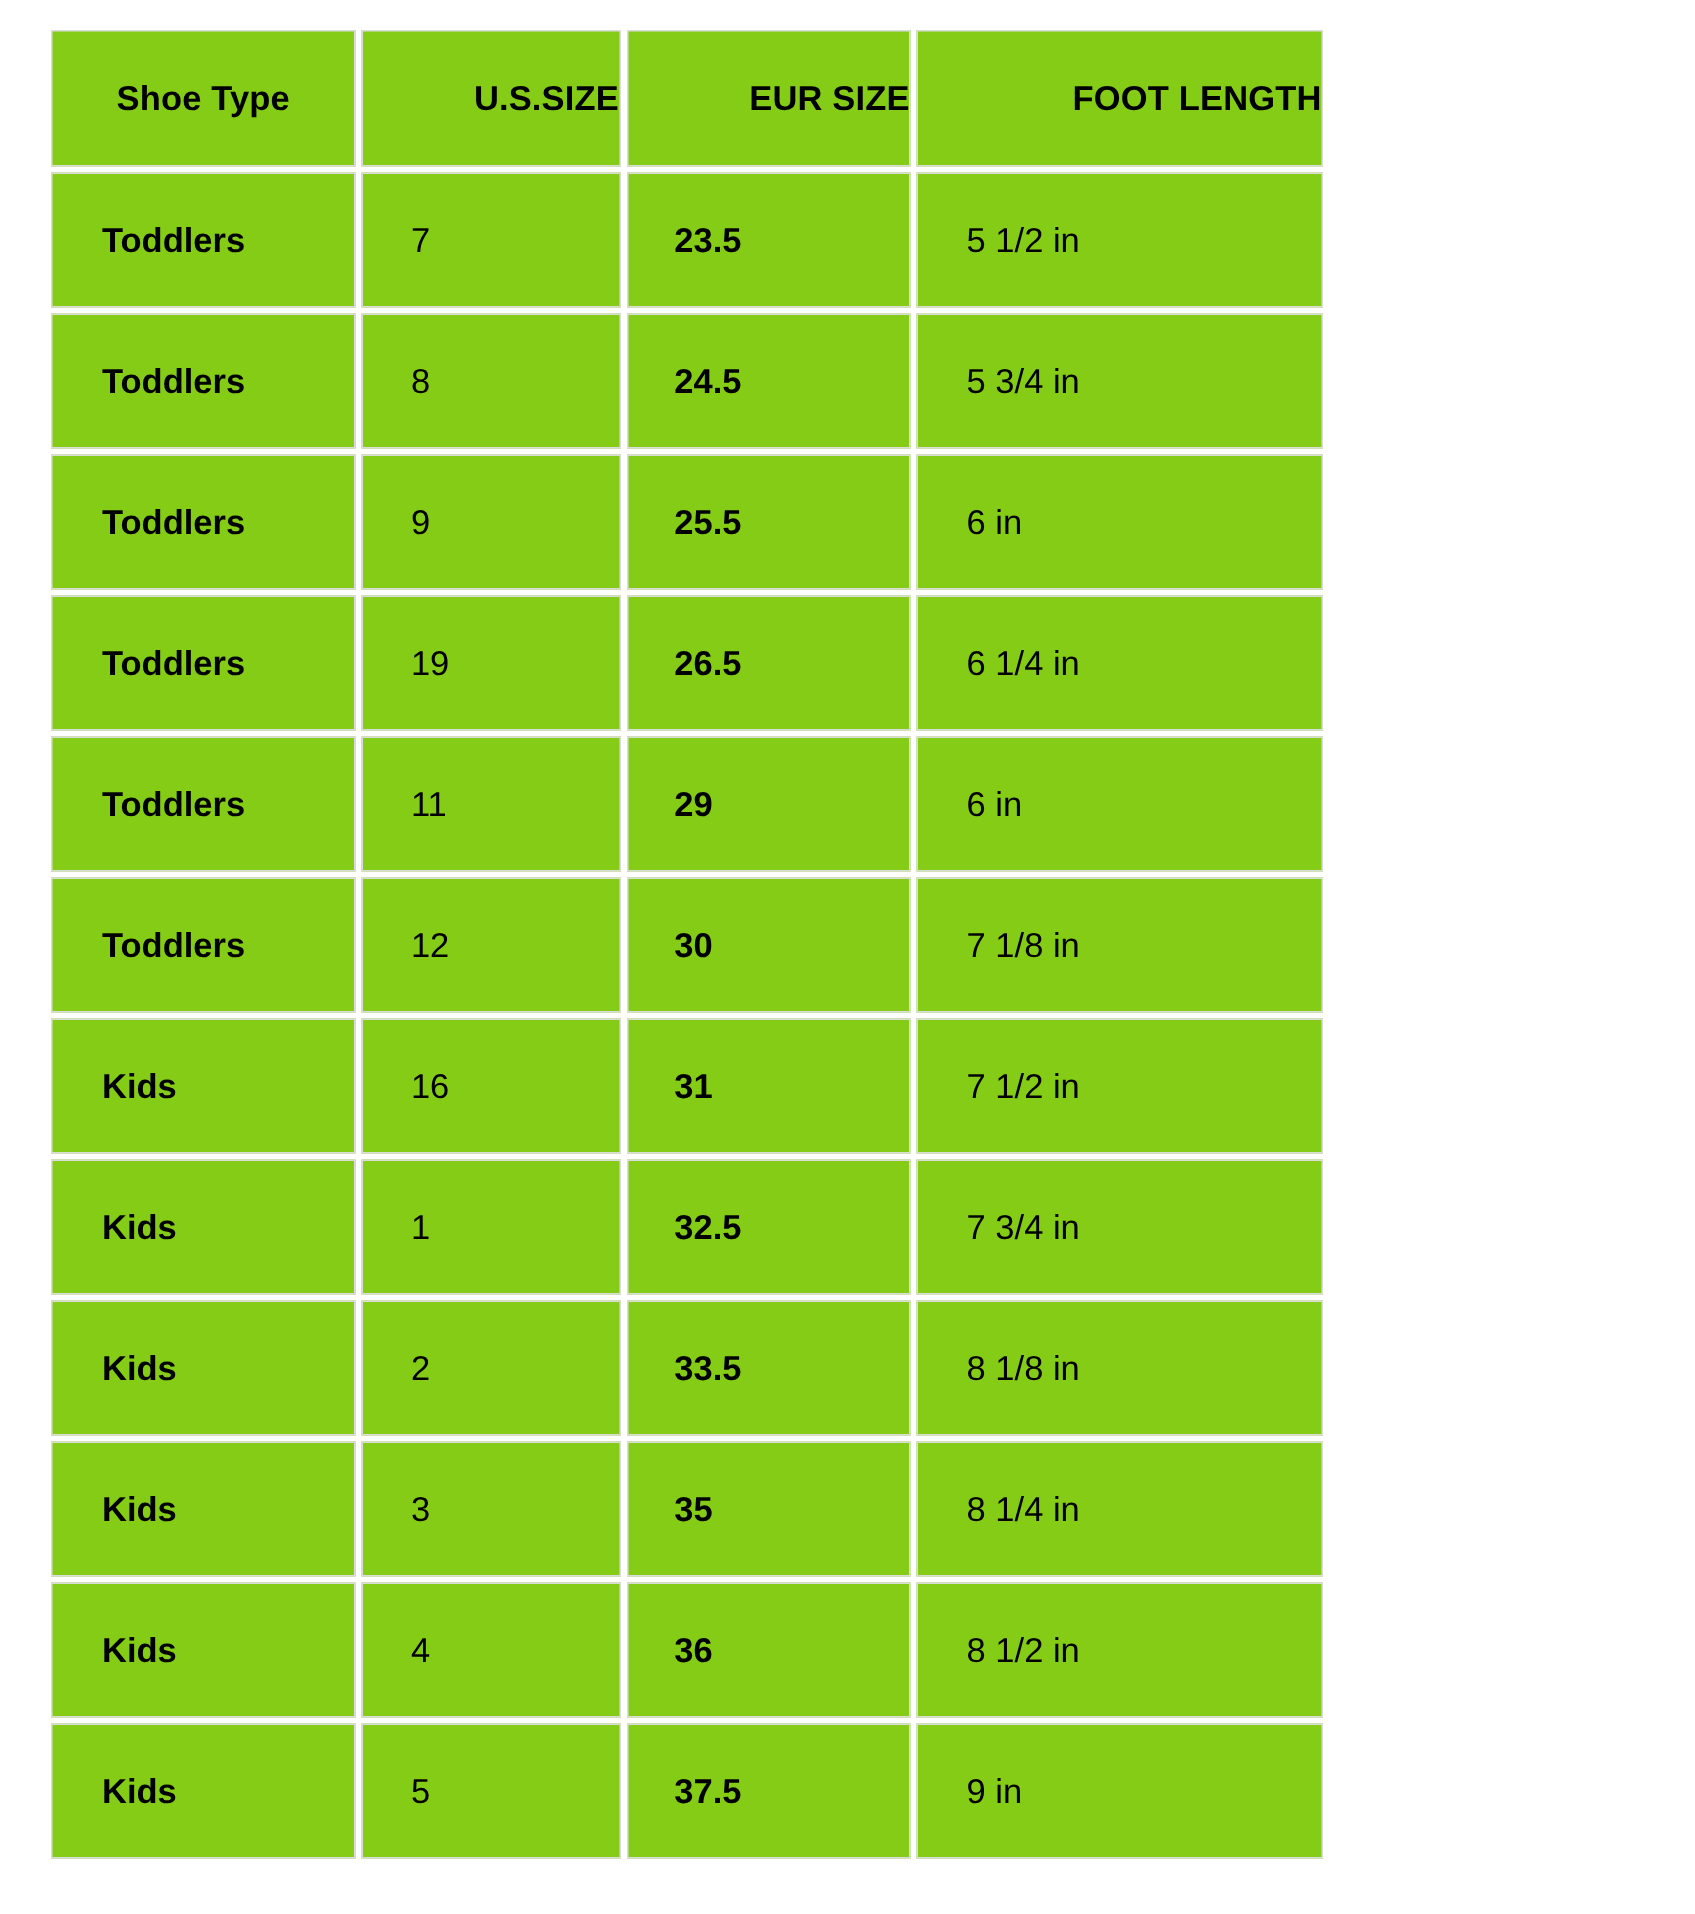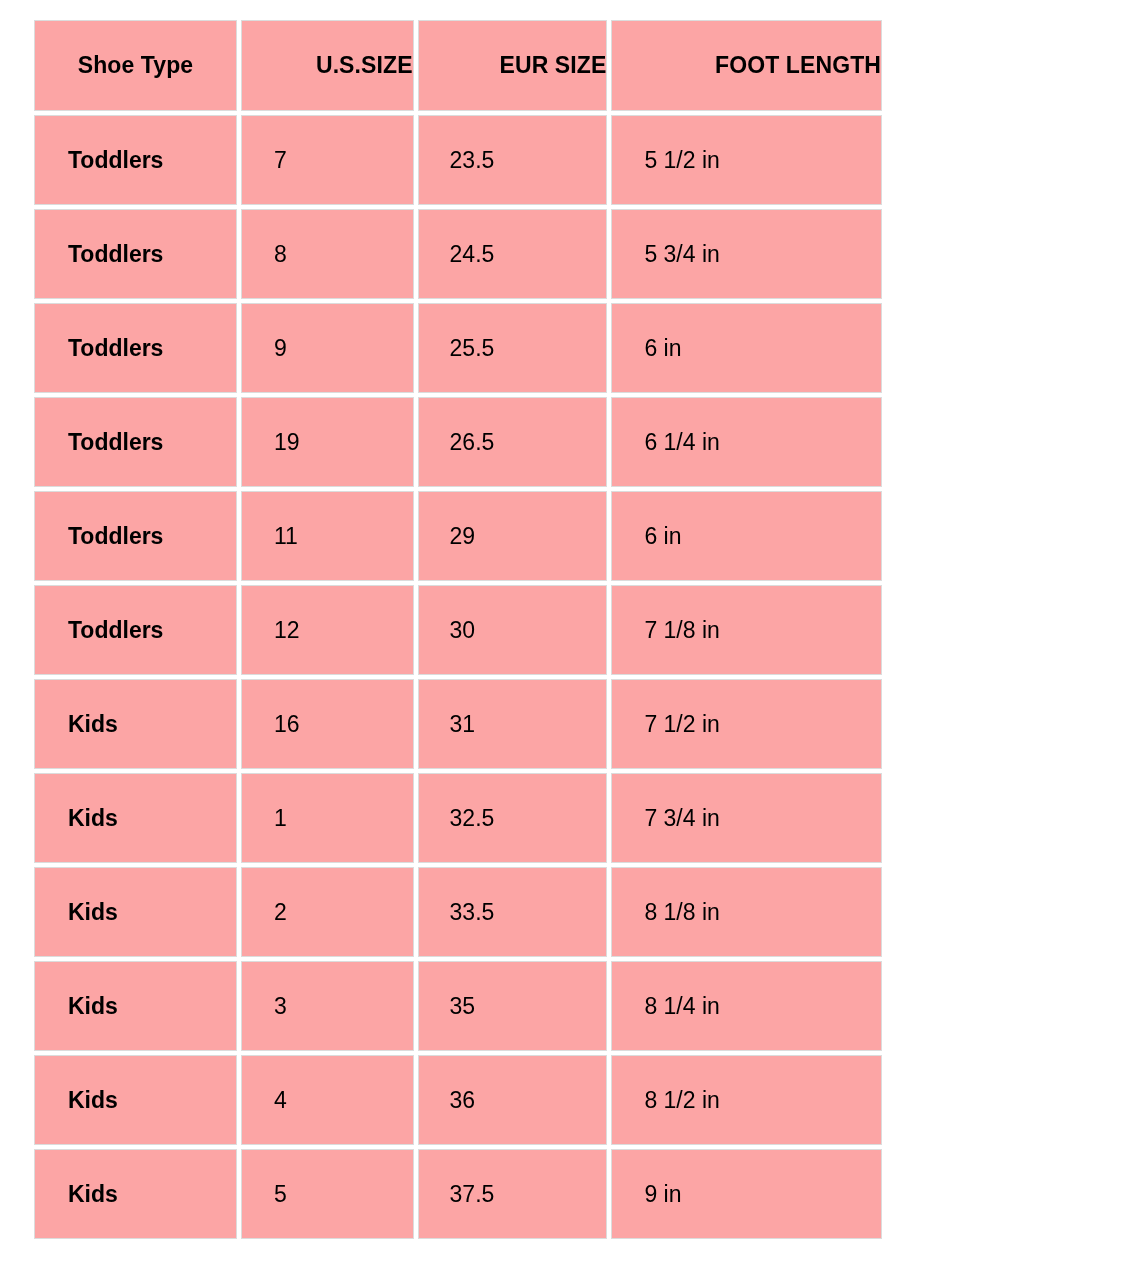--- a/index.html
+++ b/index.html
@@ -35,21 +35,21 @@
   }
 
   table.size-chart col.c1 { width: 201px; }
   table.size-chart col.c2 { width: 171px; }
   table.size-chart col.c3 { width: 188px; }
   table.size-chart col.c4 { width: 268px; }
 
   table.size-chart th,
   table.size-chart td {
     border: 1px solid #dcdcdc;
-    background: #fca5a5;
+    background: #84cc16;
     height: 90px;
     box-sizing: border-box;
     vertical-align: middle;
     padding: 0;
     margin: 0;
   }
 
   
   table.size-chart thead th {
     font-size: 23px;
@@ -77,21 +77,21 @@
   
   table.size-chart tbody td.col-val {
     font-size: 23px;
     font-weight: 400;
     text-align: left;
     padding-left: 32px;
     color: #000000;
   }
 
   table.size-chart tbody td.col-us   { padding-left: 32px; }
-  table.size-chart tbody td.col-eur  { padding-left: 31px; }
+  table.size-chart tbody td.col-eur  { padding-left: 31px; font-weight: bold; }
   table.size-chart tbody td.col-foot { }
 </style>
 </head>
 <body>
 
 <div class="page">
 
   <table class="size-chart">
     <colgroup>
       <col class="c1">

